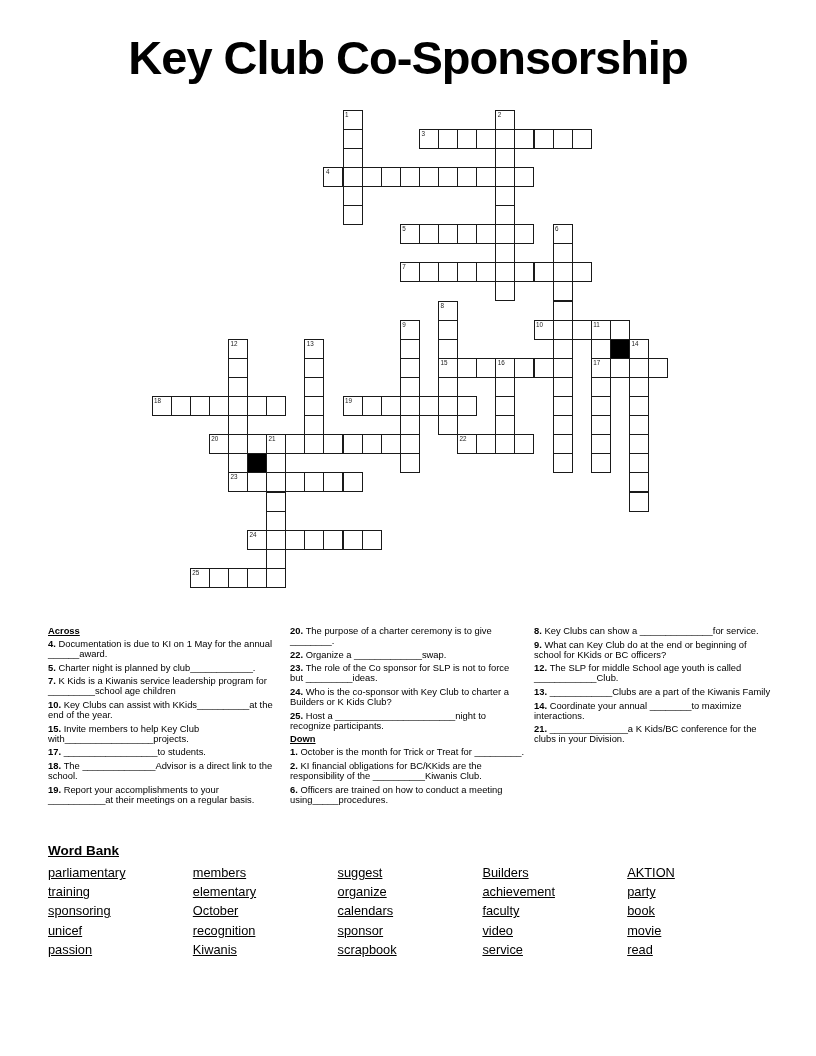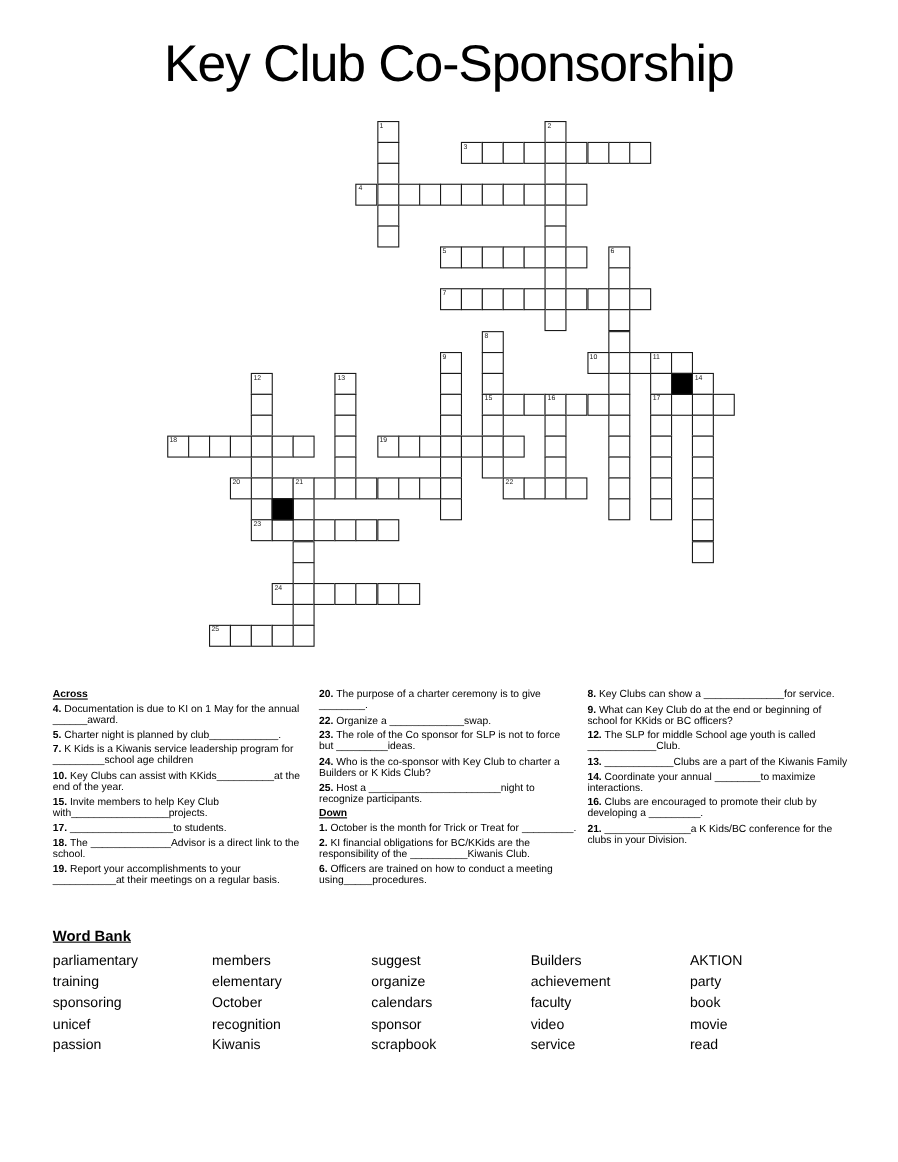--- a/index.html
+++ b/index.html
@@ -15,21 +15,21 @@
     font-family: "Liberation Sans", sans-serif;
     color: #000;
   }
   .page-title {
     position: absolute;
     left: 0;
     right: 0;
     top: 30px;
     text-align: center;
     font-size: 47px;
-    font-weight: 400;
+    font-weight: 700;
     letter-spacing: -1px;
     color: #000;
   }
   .grid-cell {
     position: absolute;
     box-sizing: border-box;
     border: 1px solid #1a1a1a;
     background: #fff;
   }
   .grid-cell.black {
@@ -73,20 +73,21 @@
     margin-bottom: 5px;
   }
   .word-bank-cols {
     display: flex;
   }
   .wb-col { width: 144.8px; }
   .wb-word {
     font-size: 12.8px;
     line-height: 19.2px;
     color: #000;
+    text-decoration: underline;
   }
 </style>
 </head>
 <body>
 
 <div class="page-title">Key Club Co-Sponsorship</div>
 
 <div id="grid">
     <div class="grid-cell" style="left: 342.5px; top: 109.5px; width: 20.1px; height: 20.1px;">
       <span class="cell-num">1</span>
@@ -327,21 +328,20 @@
     <div class="clue"><b>1. </b><span>October is the month for Trick or Treat for _________.</span></div>
     <div class="clue"><b>2. </b><span>KI financial obligations for BC/KKids are the responsibility of the __________Kiwanis Club.</span></div>
     <div class="clue"><b>6. </b><span>Officers are trained on how to conduct a meeting using_____procedures.</span></div>
   </div>
 <div class="clue-col" id="clue-col-2">
     <div class="clue"><b>8. </b><span>Key Clubs can show a ______________for service.</span></div>
     <div class="clue"><b>9. </b><span>What can Key Club do at the end or beginning of school for KKids or BC officers?</span></div>
     <div class="clue"><b>12. </b><span>The SLP for middle School age youth is called ____________Club.</span></div>
     <div class="clue"><b>13. </b><span>____________Clubs are a part of the Kiwanis Family</span></div>
     <div class="clue"><b>14. </b><span>Coordinate your annual ________to maximize interactions.</span></div>
-    <div class="clue"><b>16. </b><span>Clubs are encouraged to promote their club by developing a _________.</span></div>
     <div class="clue"><b>21. </b><span>_______________a K Kids/BC conference for the clubs in your Division.</span></div>
   </div>
 
 <div class="word-bank">
   <div class="word-bank-title">Word Bank</div>
   <div class="word-bank-cols" id="wb-cols">
       <div class="wb-col">
         <div class="wb-word">parliamentary</div>
         <div class="wb-word">training</div>
         <div class="wb-word">sponsoring</div>

